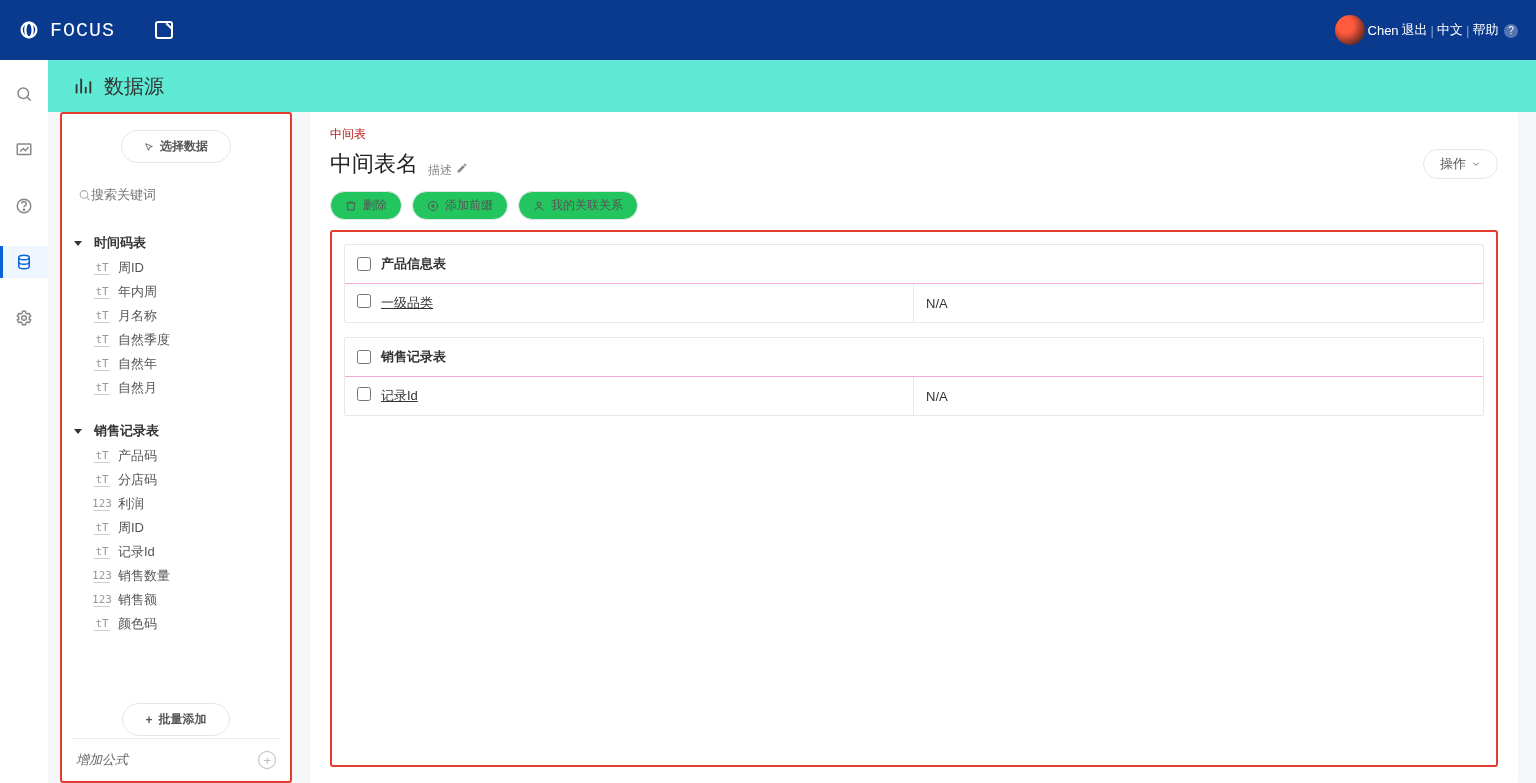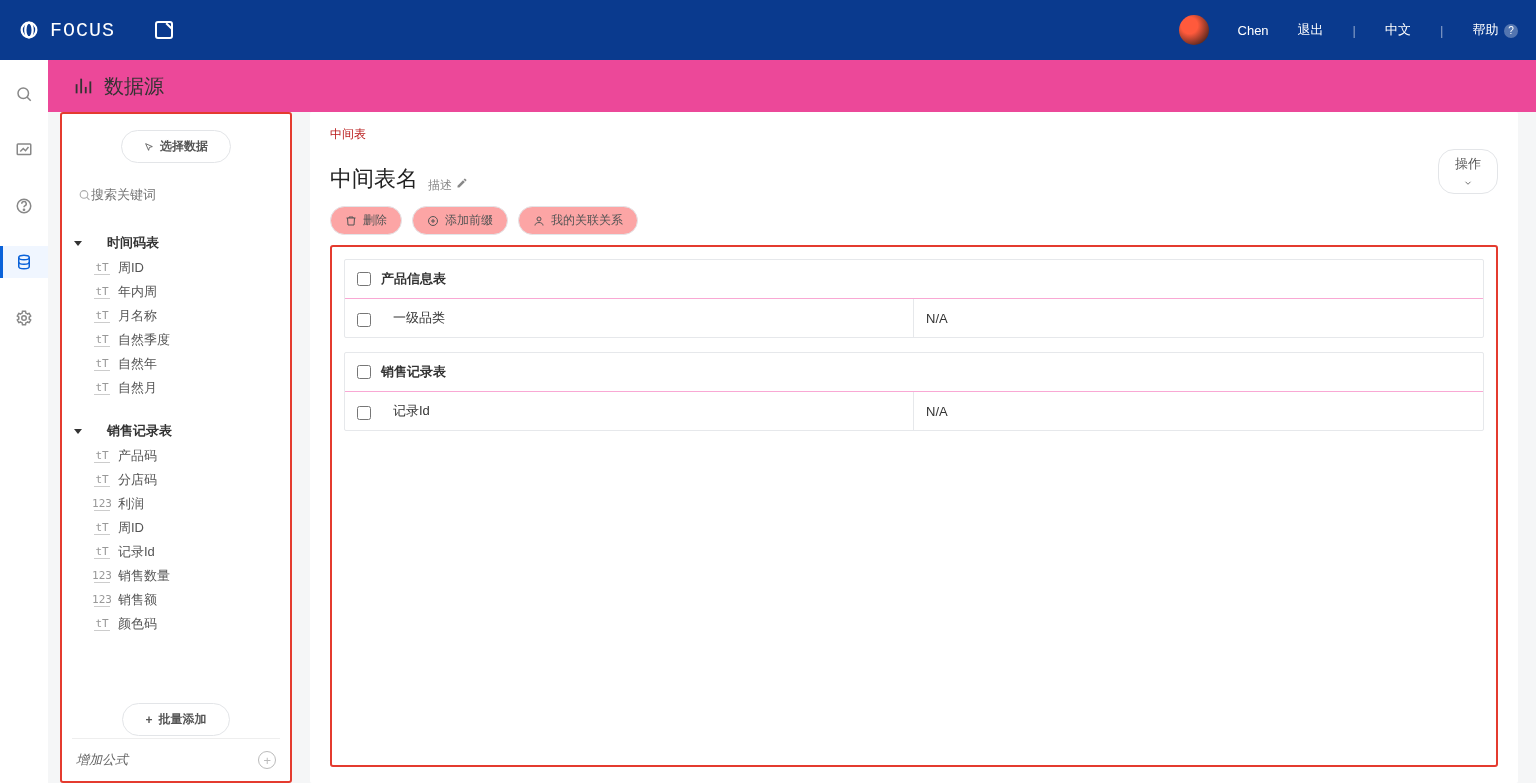--- a/index.html
+++ b/index.html
@@ -45,21 +45,21 @@
   position: absolute;
   width: 8px; height: 2px;
   background: #fff;
   transform: rotate(45deg);
   top: 2px; right: -2px;
 }
 .top-right {
   margin-left: auto;
   display: flex;
   align-items: center;
-  gap: 29px;
+  gap: 3px;
   font-size: 13px;
 }
 .avatar {
   width: 30px; height: 30px;
   border-radius: 50%;
   background: radial-gradient(circle at 35% 35%, #ff5a3c 30%, #111 100%);
 }
 .top-link { cursor: pointer; }
 .divider { color: rgba(255,255,255,.5); }
 .help-q {
@@ -100,21 +100,21 @@
 
 .page-title {
   position: absolute;
   top: 60px; left: 48px; right: 0;
   height: 52px;
   display: flex;
   align-items: center;
   padding-left: 24px;
   gap: 10px;
   font-size: 20px;
-  background: #ec4899;
+  background: #5eead4;
 }
 .page-title svg { width: 22px; height: 22px; color: #333; }
 
 .content {
   position: absolute;
   top: 112px; left: 48px; right: 0; bottom: 0;
   display: flex;
   gap: 18px;
   padding-right: 18px;
 }
@@ -160,21 +160,21 @@
   width: 100%;
 }
 .tree {
   margin-top: 24px;
   font-size: 13px;
   overflow-y: auto;
   flex: 1;
 }
 .tree-group { margin-bottom: 18px; }
 .tree-header {
-  display: flex; align-items: center; gap: 25px;
+  display: flex; align-items: center; gap: 12px;
   font-weight: 600;
   color: #333;
   padding: 4px 2px;
   cursor: pointer;
 }
 .tree-header .caret {
   width: 0; height: 0;
   border-left: 4px solid transparent;
   border-right: 4px solid transparent;
   border-top: 5px solid #333;
@@ -237,33 +237,32 @@
 .subtitle svg { width: 12px; height: 12px; }
 .actions-dd {
   margin-left: auto;
   border: 1px solid #e3e5e8;
   border-radius: 16px;
   padding: 5px 16px;
   font-size: 13px;
   color: #555;
   display: flex; align-items: center; gap: 5px;
   cursor: pointer;
-  flex-direction: column;
 }
 .toolbar {
   display: flex; gap: 10px;
   margin-top: 12px;
 }
 .tool-btn {
   border: 1px solid #e3e5e8;
   border-radius: 16px;
   padding: 5px 14px;
   font-size: 12px;
   color: #555;
-  background: #fca5a5;
+  background: #22c55e;
   display: flex; align-items: center; gap: 6px;
   cursor: pointer;
 }
 .tool-btn svg { width: 12px; height: 12px; }
 
 .tables-area {
   margin-top: 10px;
   border: 2px solid #e43b2f;
   border-radius: 3px;
   flex: 1;
@@ -279,24 +278,25 @@
   display: flex; align-items: center;
   padding: 10px 12px;
   border-bottom: 1px solid #f9a8d4;
   gap: 10px;
   font-weight: 600;
 }
 .mt-row {
   display: flex;
 }
 .mt-cell-left {
-  display: flex; align-items: flex-end; gap: 22px;
+  display: flex; align-items: flex-start; gap: 10px;
   padding: 10px 12px;
   width: 50%;
   border-right: 1px solid #e6e8eb;
+  text-decoration: underline;
 }
 .mt-cell-right {
   display: flex; align-items: center;
   padding: 10px 12px;
   width: 50%;
 }
 input[type=checkbox] {
   width: 14px; height: 14px;
   cursor: pointer;
 }

